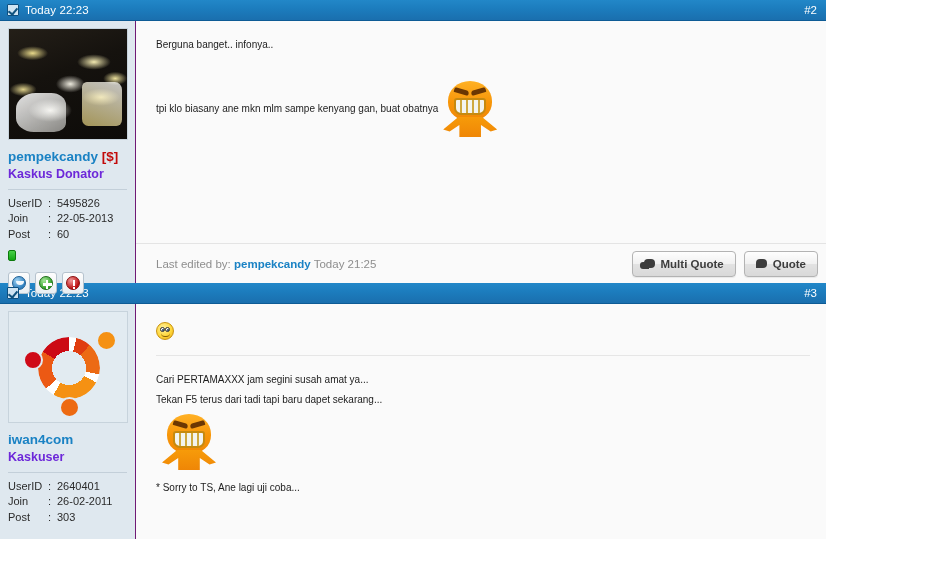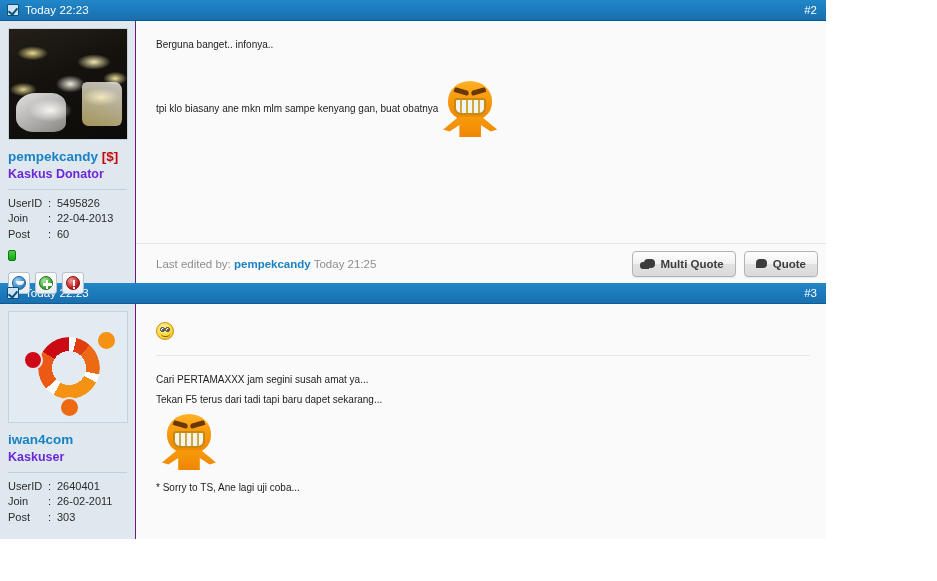--- a/index.html
+++ b/index.html
@@ -337,21 +337,21 @@
         <div class="hr-soft"></div>
 
         <div class="meta-row">
           <span class="meta-k">UserID</span>
           <span class="meta-sep">:</span>
           <span>5495826</span>
         </div>
         <div class="meta-row">
           <span class="meta-k">Join</span>
           <span class="meta-sep">:</span>
-          <span>22-04-2013</span>
+          <span>22-05-2013</span>
         </div>
         <div class="meta-row">
           <span class="meta-k">Post</span>
           <span class="meta-sep">:</span>
           <span>60</span>
         </div>
 
         <div class="online-dot"></div>
 
         <div class="sb-actions">

